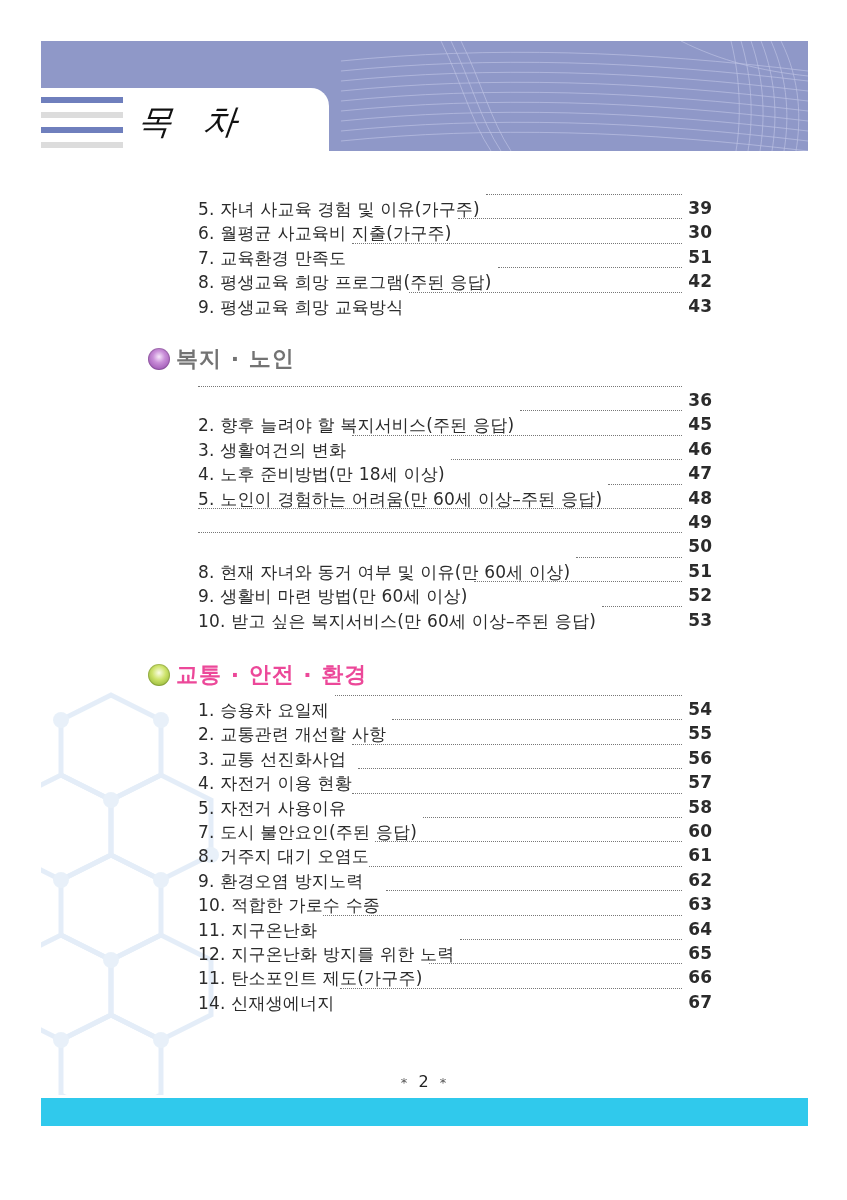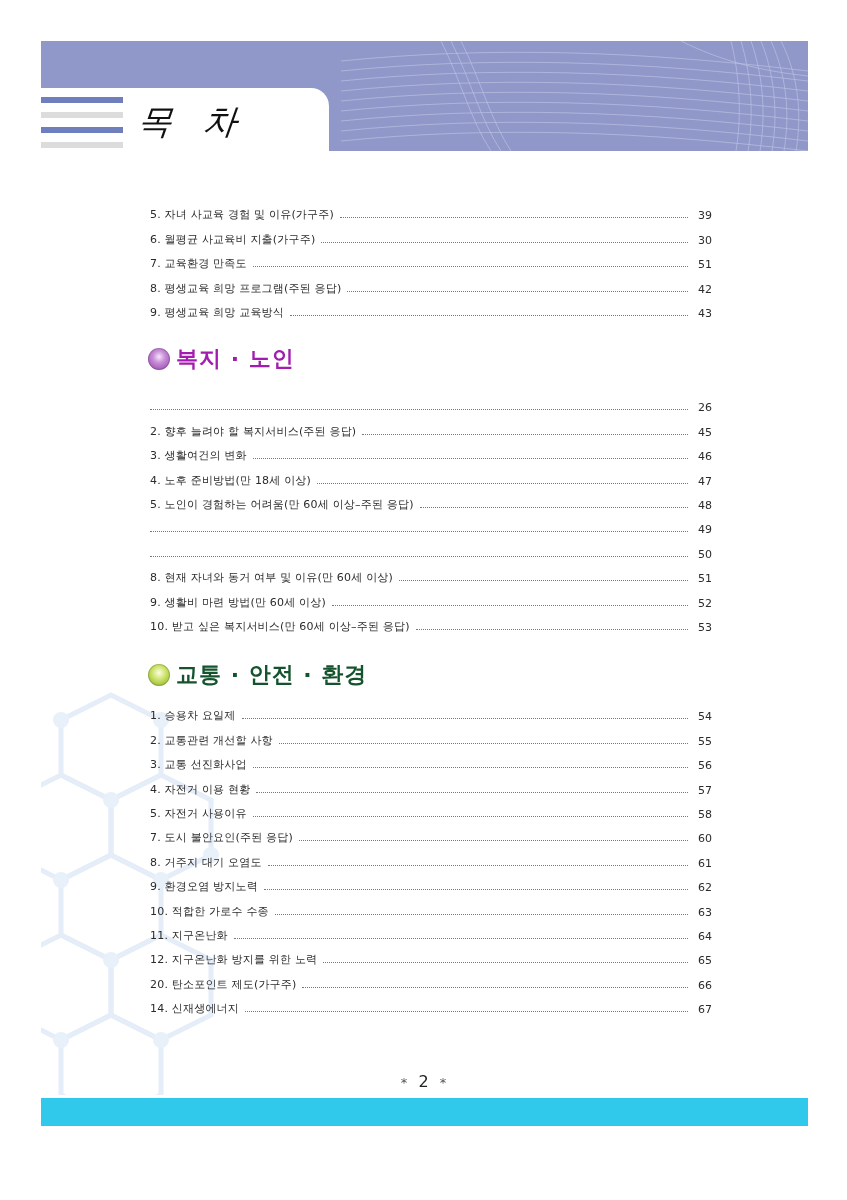--- a/index.html
+++ b/index.html
@@ -18,24 +18,24 @@
   .stripe.gray { background: #dcdcdc; }
   .header .title { position: absolute; left: 97px; top: 58px; font-size: 34px;
             font-family: "DejaVu Serif", serif; font-style: italic; color: #111;
             letter-spacing: 10px; transform: skewX(-6deg); }
 
   
   .hexdeco { position: absolute; left: 41px; top: 690px; width: 200px; height: 405px; opacity: 0.55; }
 
   
   .toc { position: absolute; left: 150px; width: 562px; }
-  .row { display: flex; align-items: flex-end; height: 24.4px; font-size: 11px; color: #2b2b2b; }
+  .row { display: flex; align-items: flex-start; height: 24.4px; font-size: 17px; color: #2b2b2b; margin-left: 48px; }
   .row .label { white-space: nowrap; padding-right: 6px; letter-spacing: 0.2px; }
   .row .leader { flex: 1; border-bottom: 1.5px dotted #777; transform: translateY(-4px); margin-right: 6px; }
-  .row .page { min-width: 18px; text-align: right; }
+  .row .page { min-width: 18px; text-align: right; font-weight: bold; }
 
   .section-head { position: absolute; left: 148px; display: flex; align-items: center; }
   .section-head .bullet { width: 22px; height: 22px; border-radius: 50%; margin-right: 6px;
             box-shadow: inset 0 0 0 1px rgba(0,0,0,0.15); }
   .section-head .bullet.purple { background: radial-gradient(circle at 50% 40%, #f6e6fb 0%, #c98ed8 35%, #8a3da4 100%); }
   .section-head .bullet.green { background: radial-gradient(circle at 50% 40%, #fbfde6 0%, #cde36a 40%, #7ea623 100%); }
   .section-head .heading { font-size: 22px; font-weight: bold; letter-spacing: 1px; }
 
   
   .page-number { position: absolute; left: 0; width: 847px; top: 1072px; text-align: center;
@@ -126,26 +126,26 @@
   </div>
   <div class="row">
     <span class="label">9. 평생교육 희망 교육방식</span>
     <span class="leader"></span>
     <span class="page">43</span>
   </div>
 </div>
 
 <div class="section-head" style="top:344px;">
   <span class="bullet purple"></span>
-  <span class="heading" style="color:#a21caf;">복지 · 노인</span>
+  <span class="heading" style="color:#737373;">복지 · 노인</span>
 </div>
 <div class="toc" style="top:390px;">
   <div class="row">
       <span class="leader"></span>
-      <span class="page">26</span>
+      <span class="page">36</span>
     </div>
   <div class="row">
       <span class="label">2. 향후 늘려야 할 복지서비스(주된 응답)</span>
       <span class="leader"></span>
       <span class="page">45</span>
     </div>
   <div class="row">
       <span class="label">3. 생활여건의 변화</span>
       <span class="leader"></span>
       <span class="page">46</span>
@@ -180,21 +180,21 @@
     </div>
   <div class="row">
       <span class="label">10. 받고 싶은 복지서비스(만 60세 이상–주된 응답)</span>
       <span class="leader"></span>
       <span class="page">53</span>
     </div>
 </div>
 
 <div class="section-head" style="top:660px;">
   <span class="bullet green"></span>
-  <span class="heading" style="color:#14532d;">교통 · 안전 · 환경</span>
+  <span class="heading" style="color:#ec4899;">교통 · 안전 · 환경</span>
 </div>
 <div class="toc" style="top:699px;">
   <div class="row">
       <span class="label">1. 승용차 요일제</span>
       <span class="leader"></span>
       <span class="page">54</span>
     </div>
   <div class="row">
       <span class="label">2. 교통관련 개선할 사항</span>
       <span class="leader"></span>
@@ -239,21 +239,21 @@
       <span class="label">11. 지구온난화</span>
       <span class="leader"></span>
       <span class="page">64</span>
     </div>
   <div class="row">
       <span class="label">12. 지구온난화 방지를 위한 노력</span>
       <span class="leader"></span>
       <span class="page">65</span>
     </div>
   <div class="row">
-      <span class="label">20. 탄소포인트 제도(가구주)</span>
+      <span class="label">11. 탄소포인트 제도(가구주)</span>
       <span class="leader"></span>
       <span class="page">66</span>
     </div>
   <div class="row">
       <span class="label">14. 신재생에너지</span>
       <span class="leader"></span>
       <span class="page">67</span>
     </div>
 </div>
 

